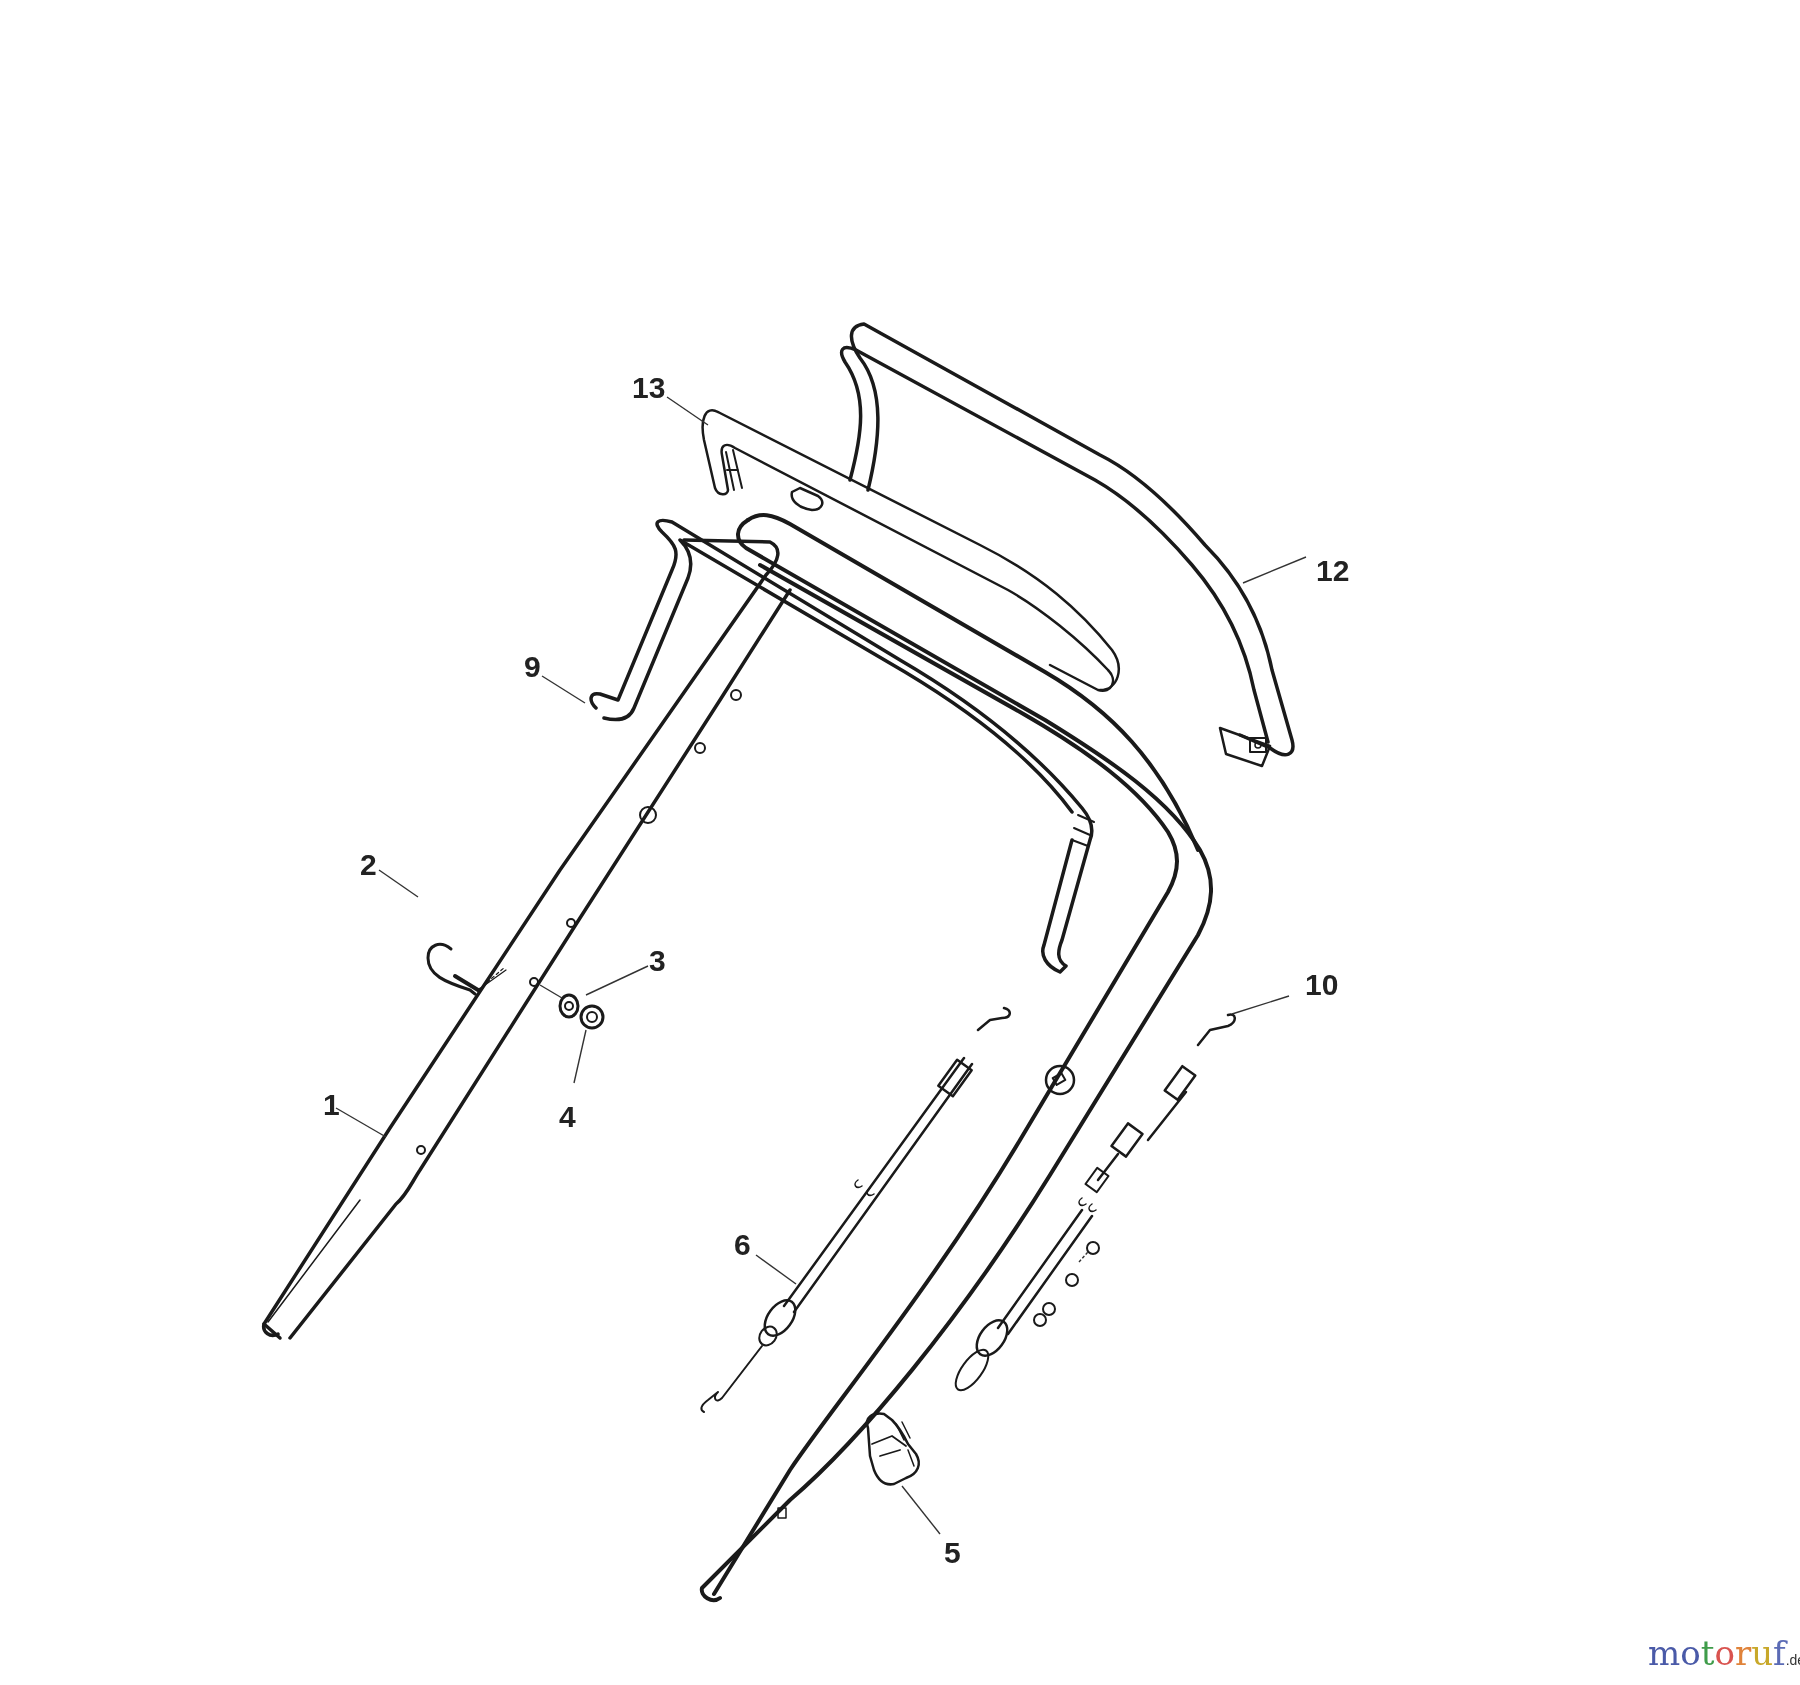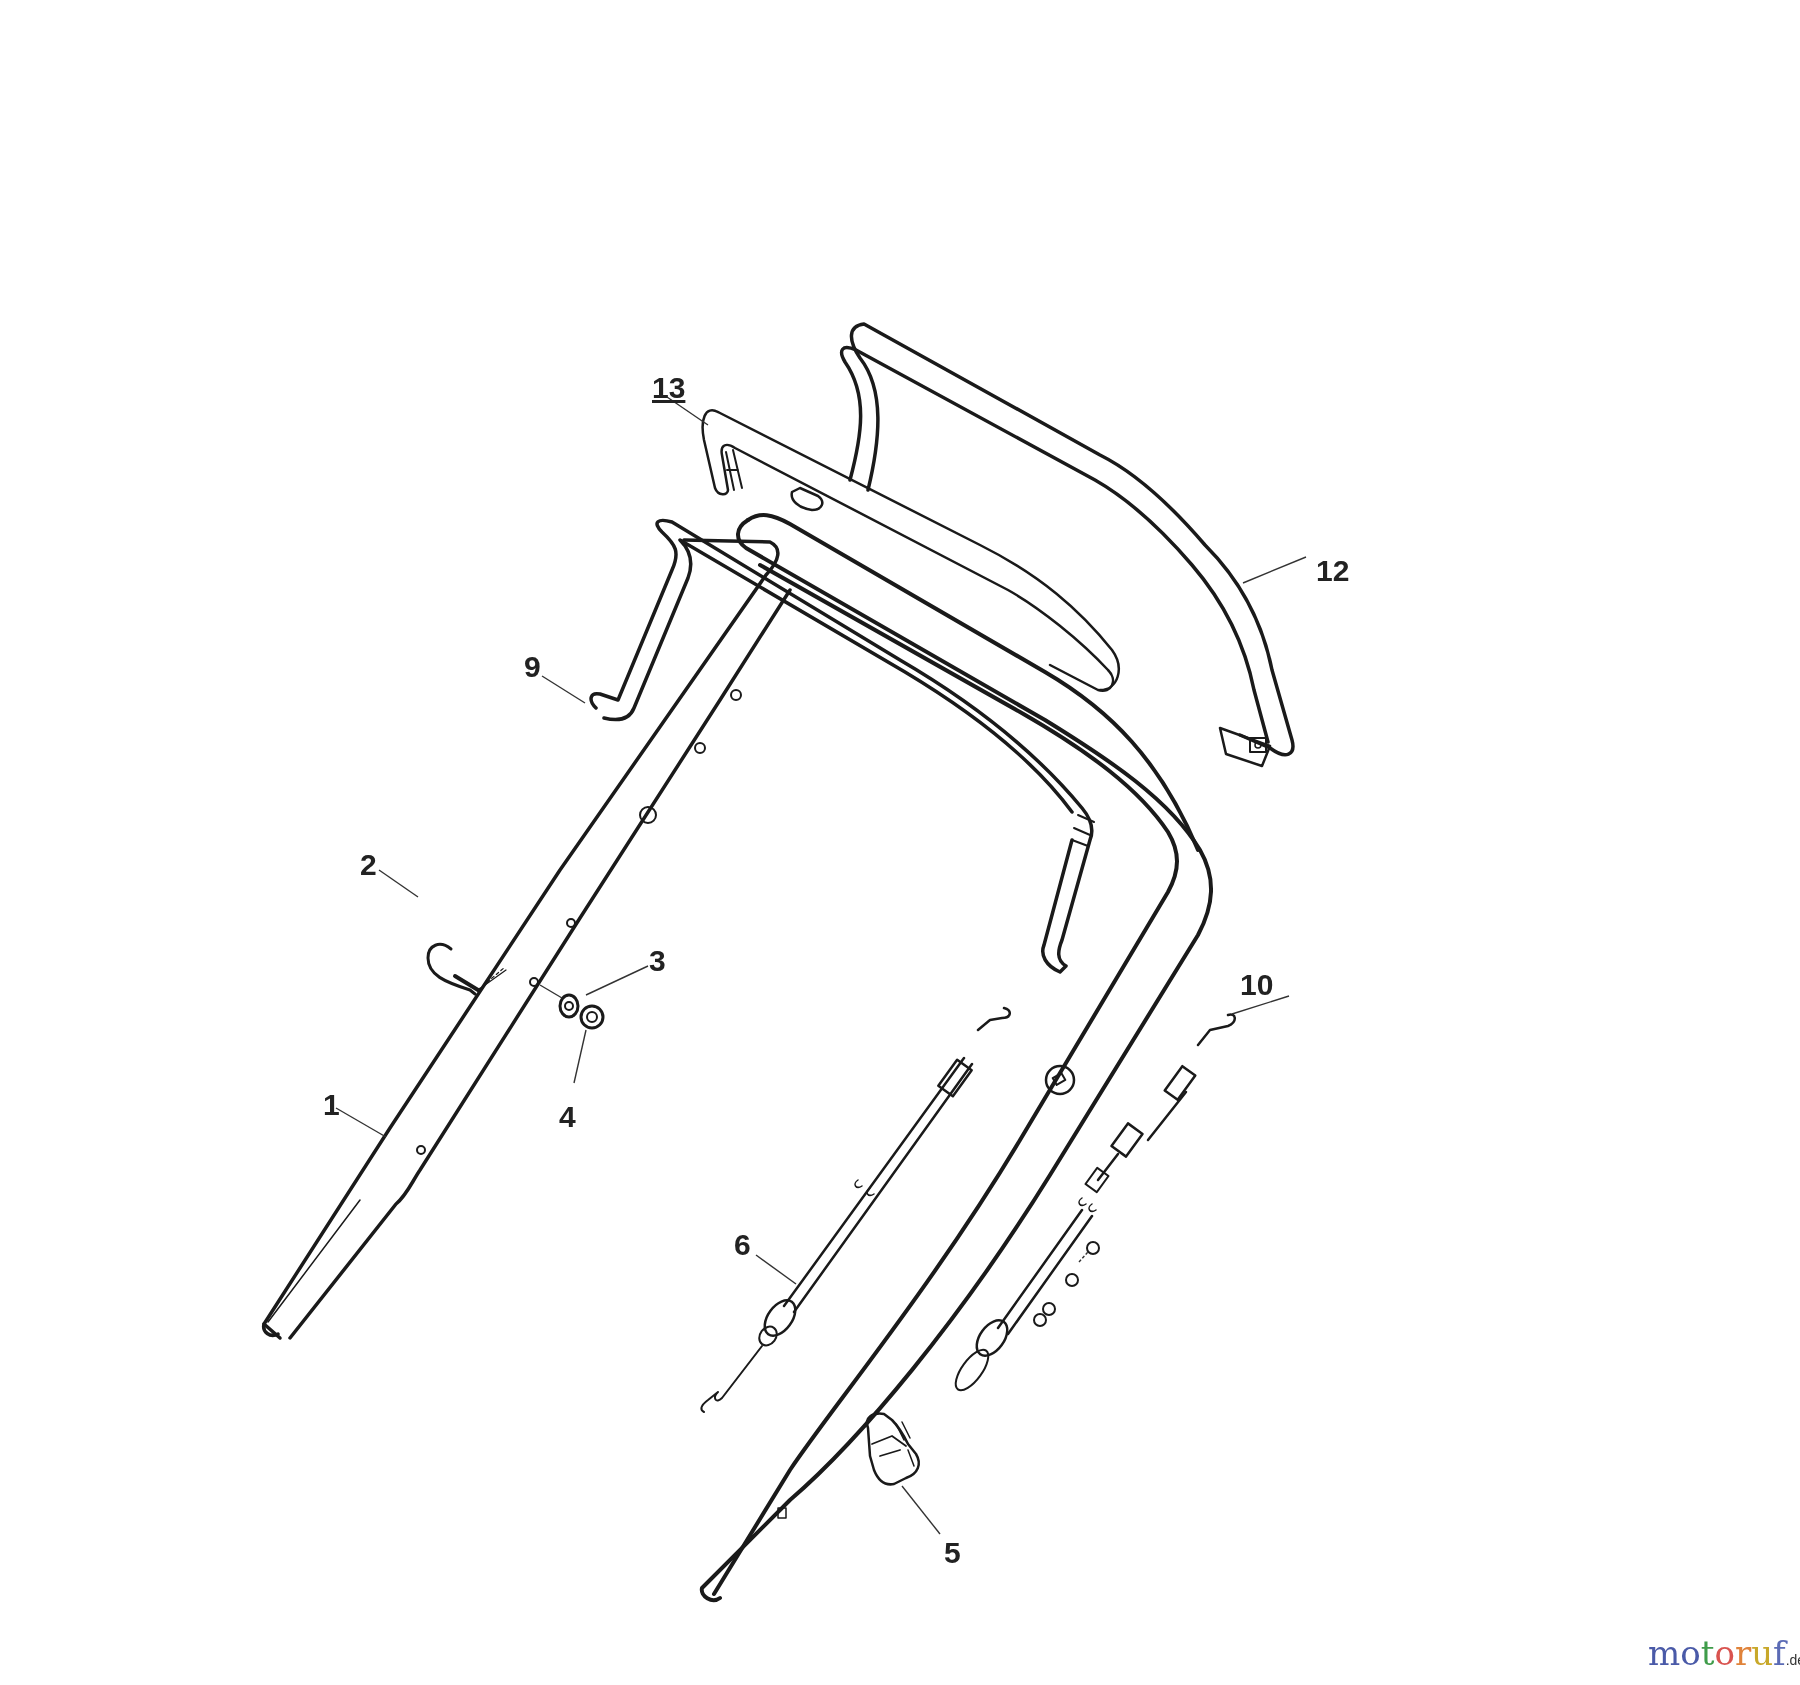--- a/index.html
+++ b/index.html
@@ -140,28 +140,28 @@
       <path class="leader" d="M648,966 L586,995"></path>
       <path class="leader" d="M574,1083 L586,1030"></path>
       <path class="leader" d="M336,1108 L386,1137"></path>
       <path class="leader" d="M756,1255 L796,1284"></path>
       <path class="leader" d="M1289,996 L1232,1014"></path>
       <path class="leader" d="M940,1534 L902,1486"></path>
     </g>
   </svg>
 
   
-  <span class="callout-label" style="left:652px; top:373px;text-decoration:underline;">13</span>
+  <span class="callout-label" style="left:632px; top:373px;">13</span>
   <span class="callout-label" style="left:524px; top:652px;">9</span>
   <span class="callout-label" style="left:1316px; top:556px;">12</span>
   <span class="callout-label" style="left:360px; top:850px;">2</span>
   <span class="callout-label" style="left:649px; top:946px;">3</span>
   <span class="callout-label" style="left:559px; top:1102px;">4</span>
   <span class="callout-label" style="left:323px; top:1090px;">1</span>
   <span class="callout-label" style="left:734px; top:1230px;">6</span>
-  <span class="callout-label" style="left:1240px; top:970px;">10</span>
+  <span class="callout-label" style="left:1305px; top:970px;">10</span>
   <span class="callout-label" style="left:944px; top:1538px;">5</span>
 
   
   <div class="watermark">
     <span id="wm-letters"><span style="color: rgb(74, 90, 168);">m</span><span style="color: rgb(74, 90, 168);">o</span><span style="color: rgb(63, 156, 74);">t</span><span style="color: rgb(217, 83, 79);">o</span><span style="color: rgb(224, 131, 58);">r</span><span style="color: rgb(200, 168, 42);">u</span><span style="color: rgb(91, 107, 181);">f</span></span><span class="tld">.de</span>
   </div>
 </div>
 
 </body></html>

